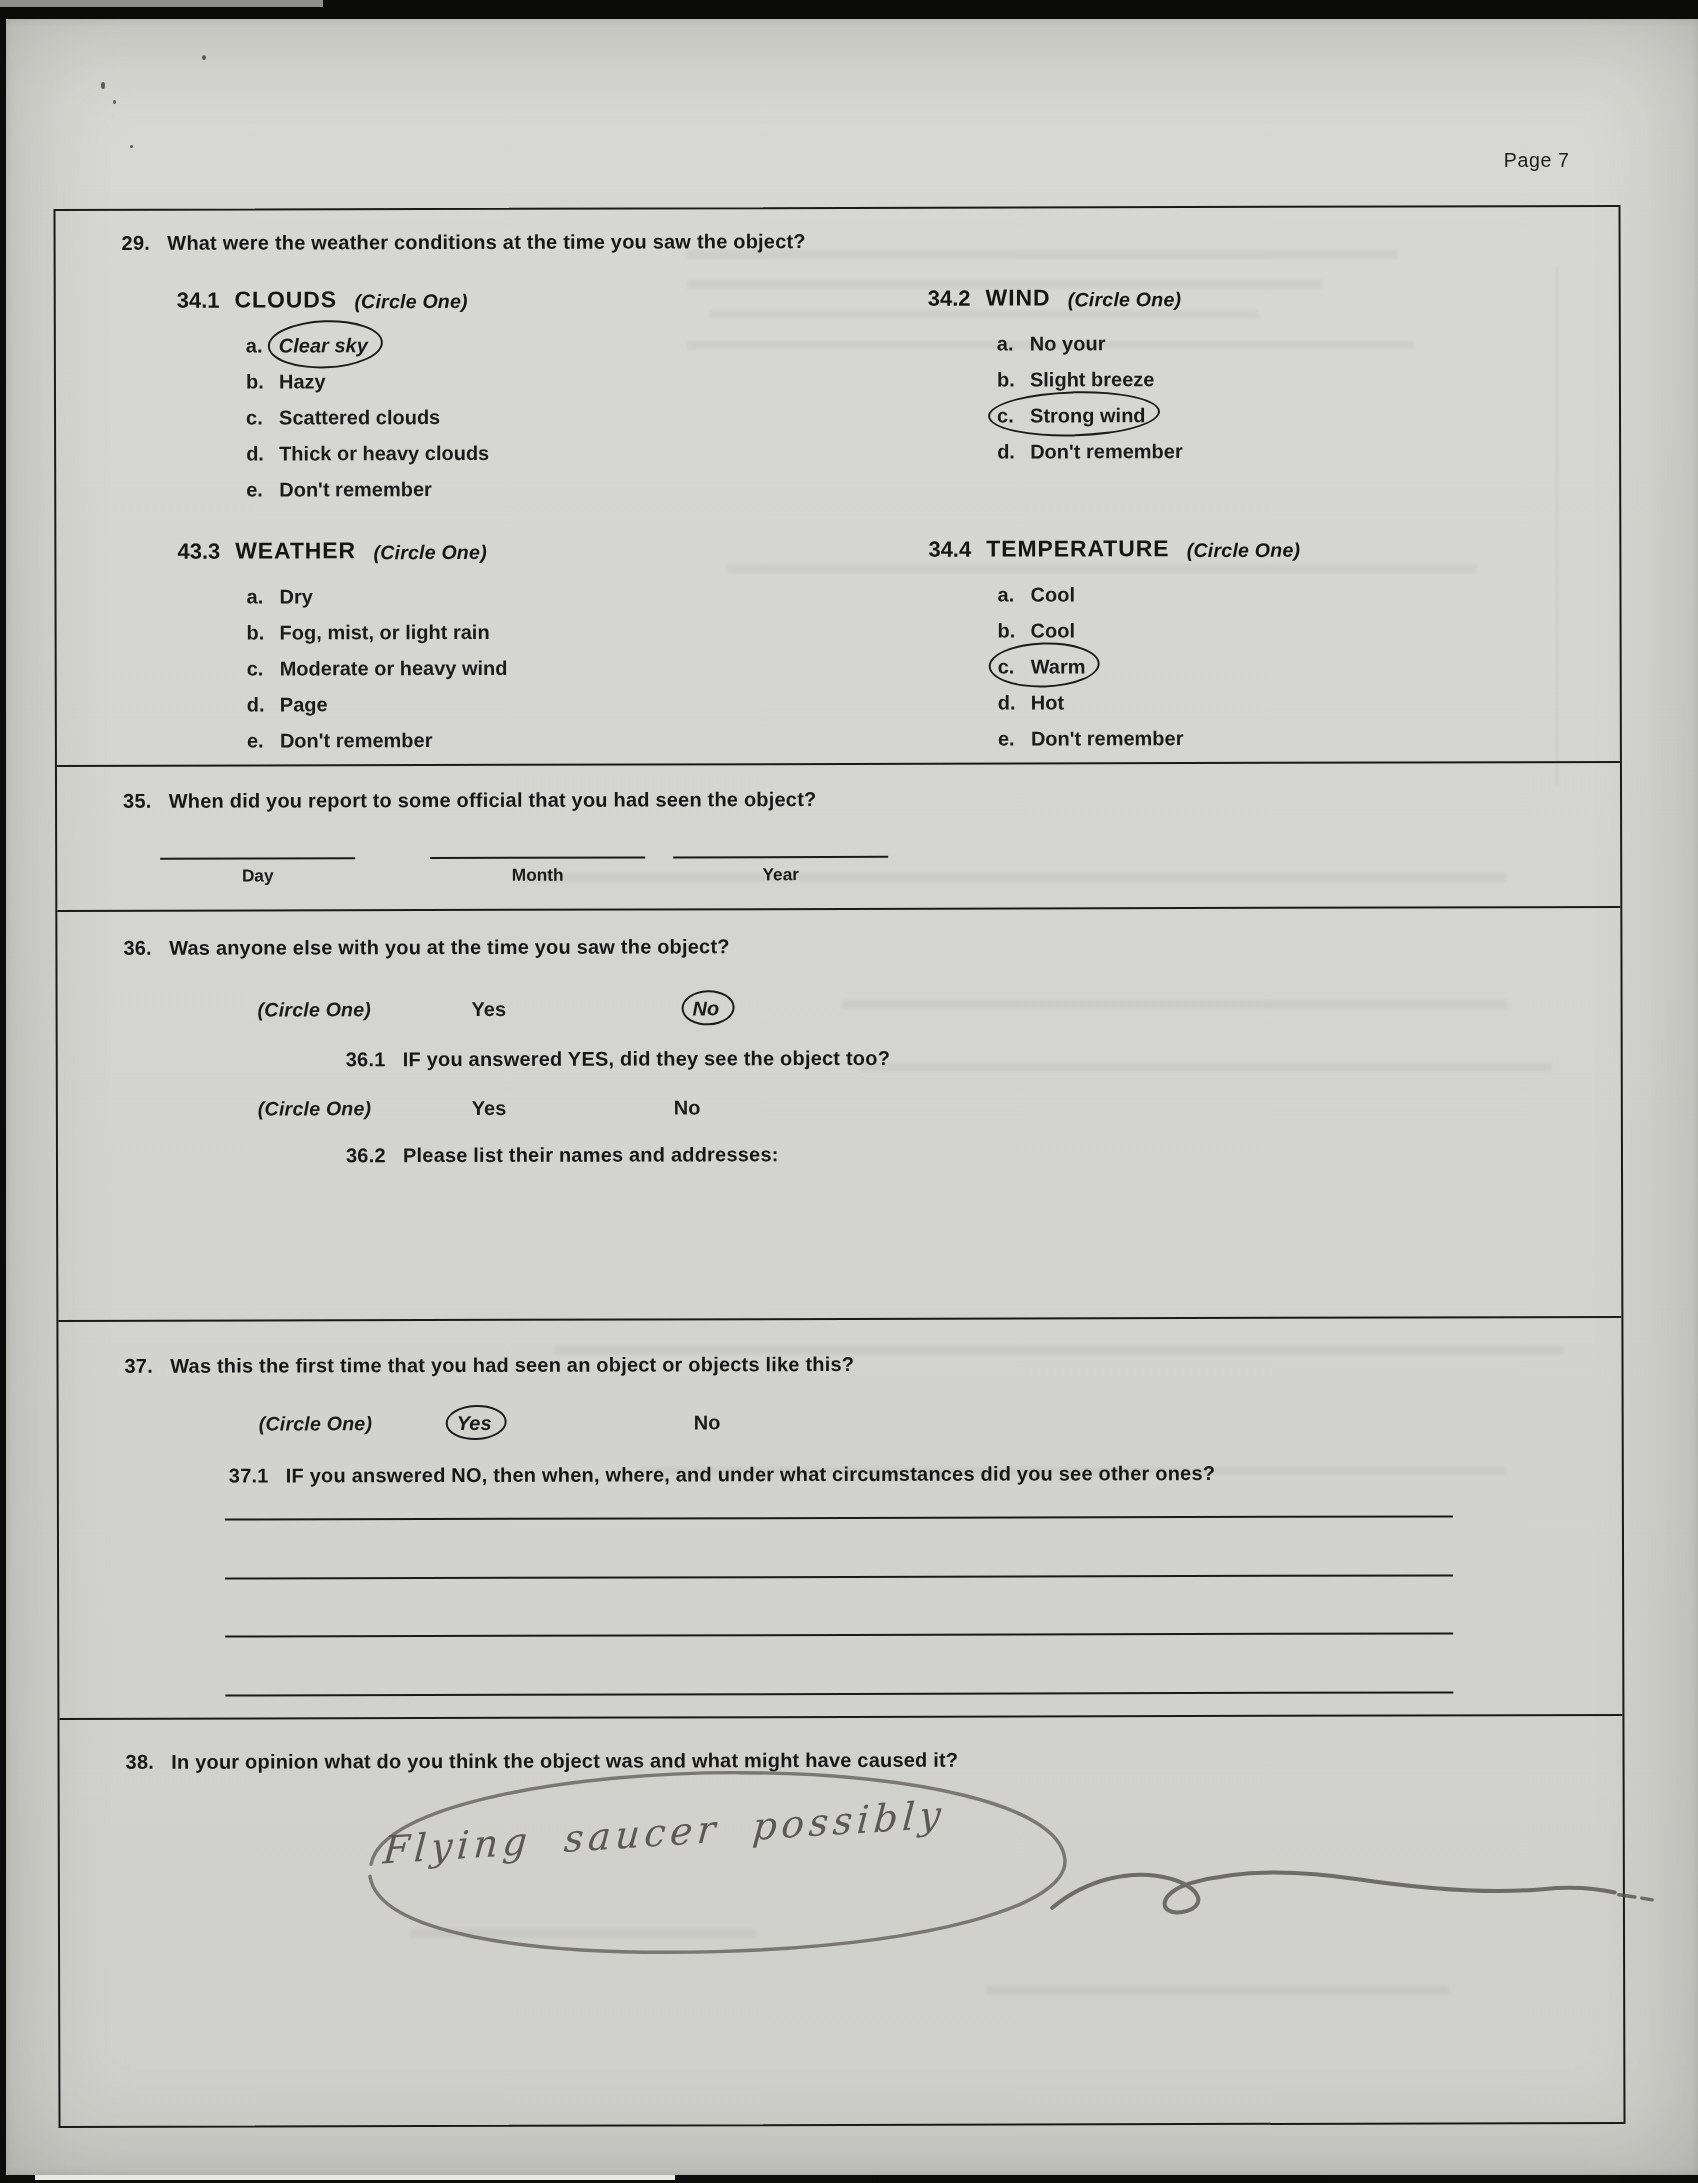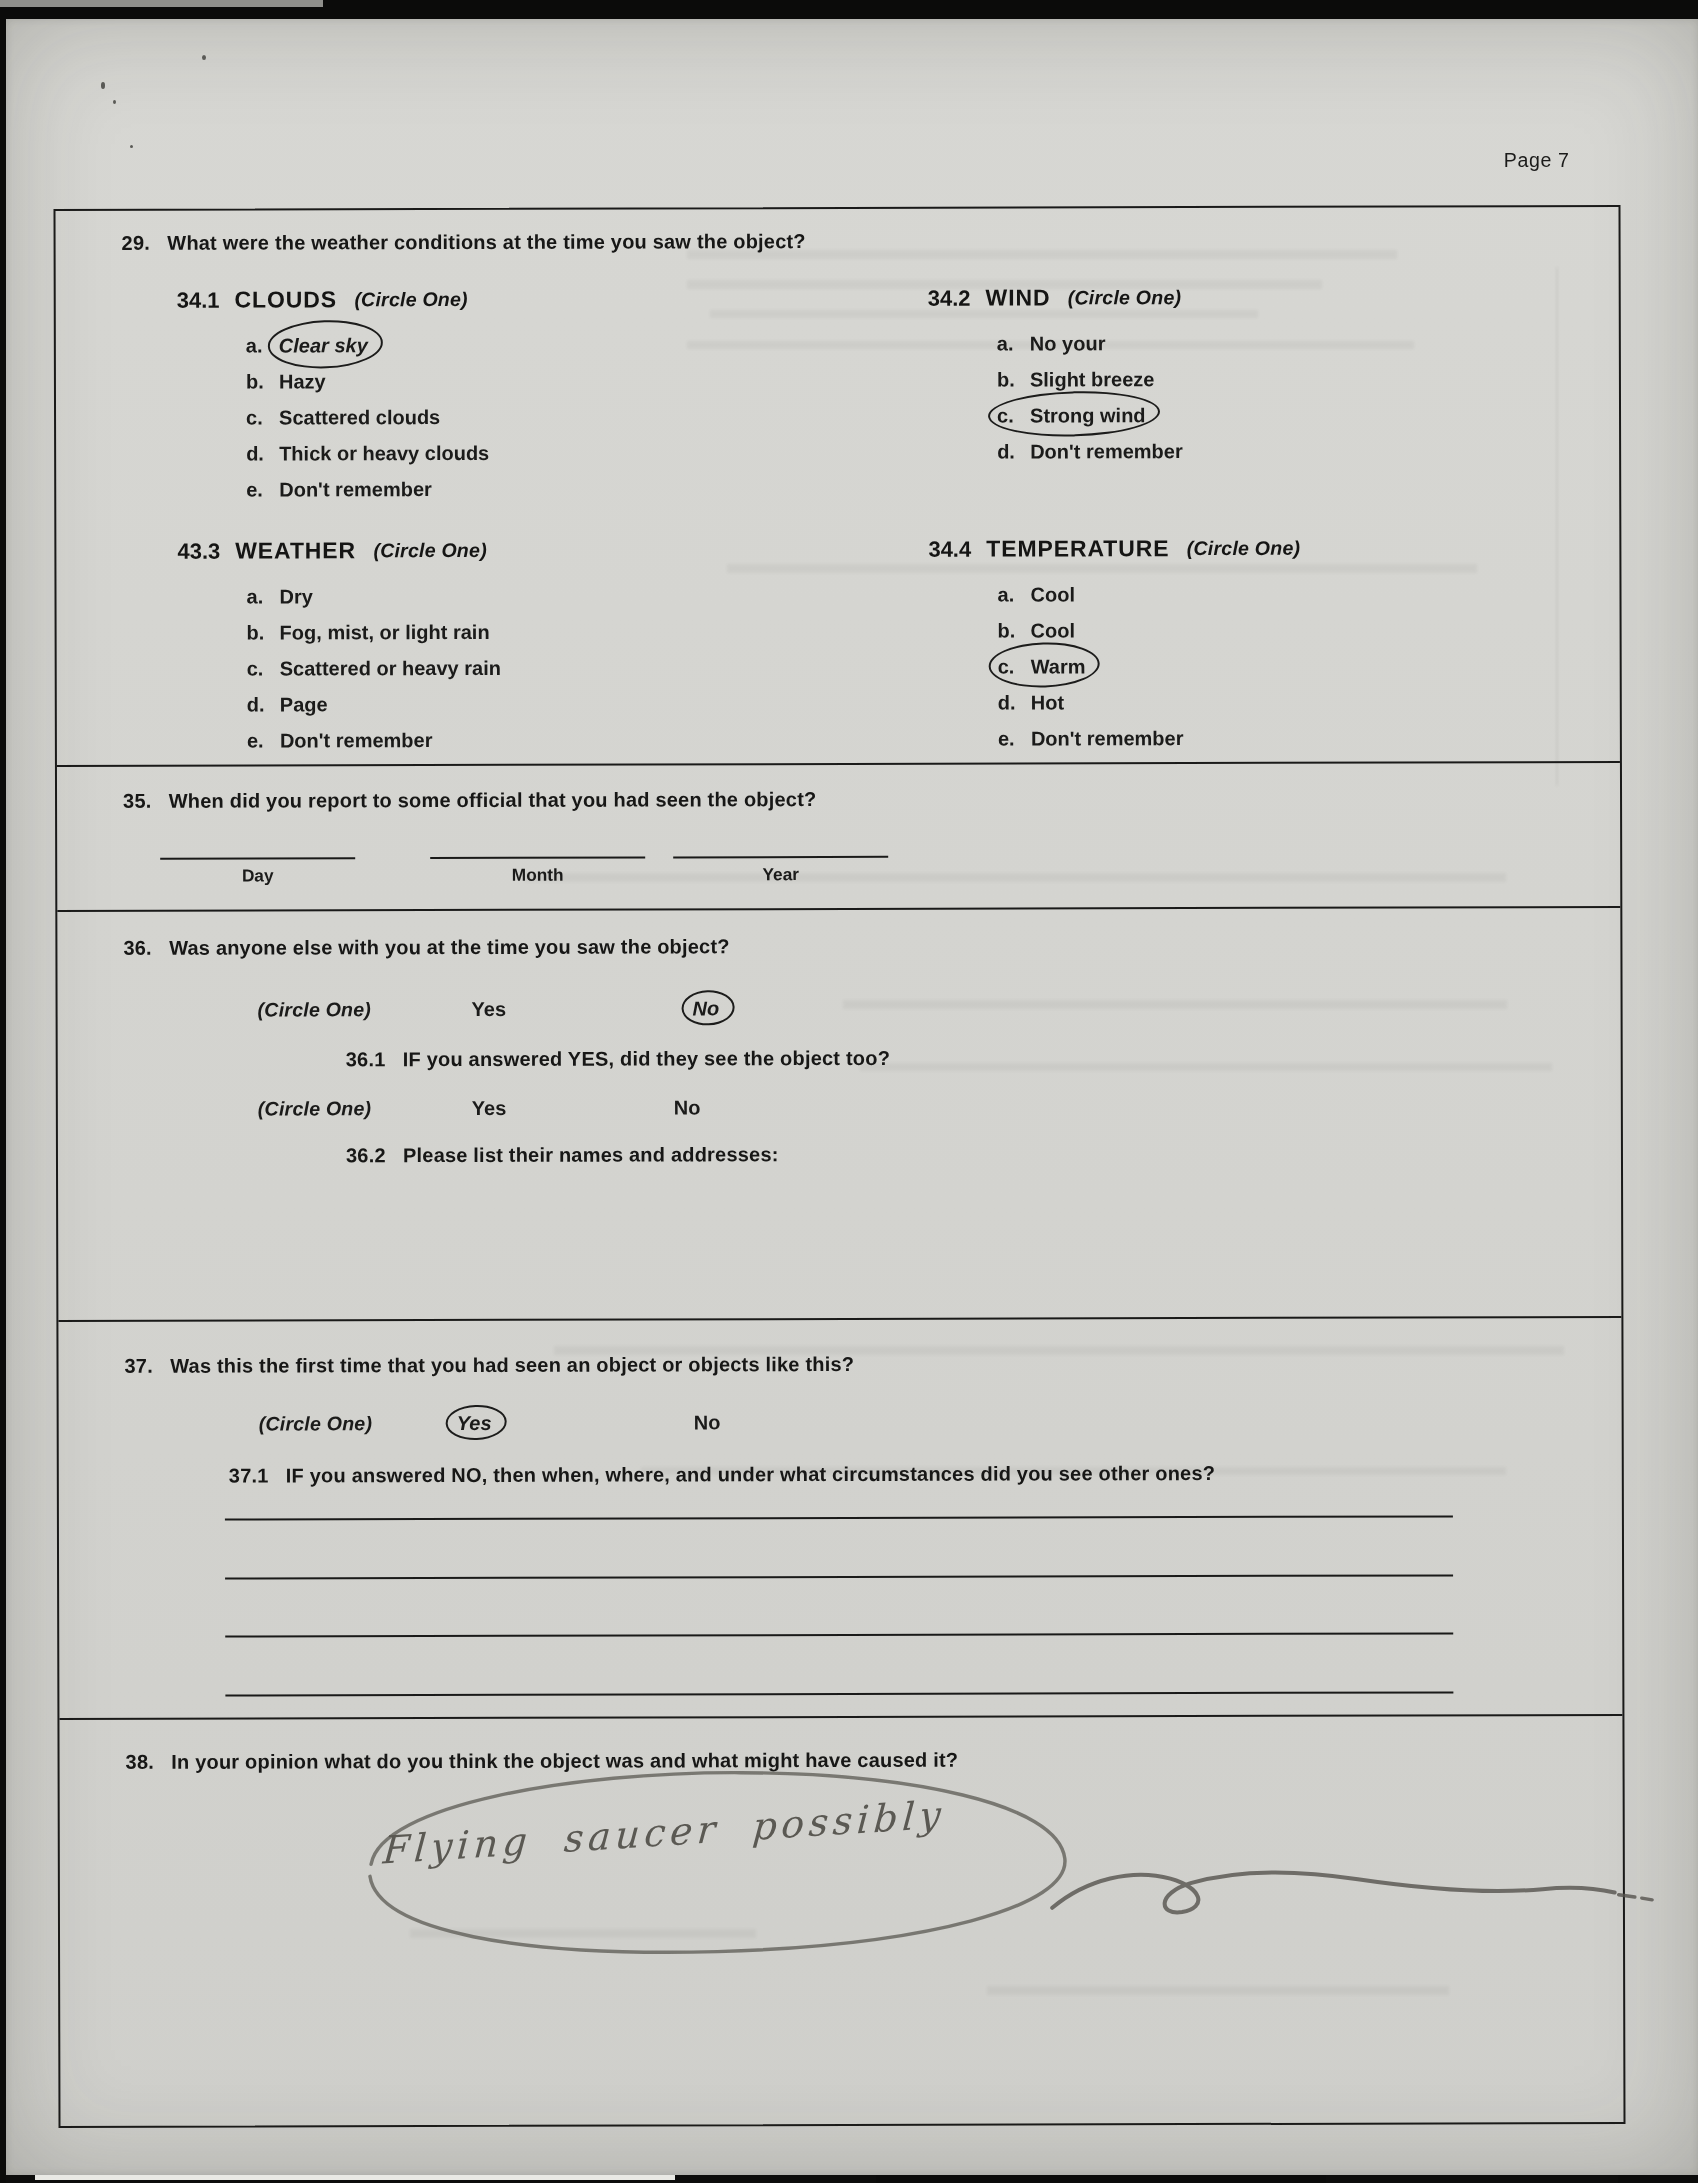--- a/index.html
+++ b/index.html
@@ -20,21 +20,21 @@
   .s-q34 { height:554px; }
   .s-q35 { height:145px; }
   .s-q36 { height:410px; }
   .s-q37 { height:398px; }
   .s-q38 { flex:1; }
 
   .q-line { position:absolute; display:flex; white-space:nowrap; font-weight:bold; font-size:20px; letter-spacing:0.2px; color:#171716; }
   .q-num { margin-right:17.3px; flex:none; }
 
   .sub { position:absolute; }
-  .sub-head { display:flex; align-items:center; white-space:nowrap; font-weight:bold; color:#151514; }
+  .sub-head { display:flex; align-items:flex-end; white-space:nowrap; font-weight:bold; color:#151514; }
   .sub-num { font-size:22px; margin-right:15px; }
   .sub-title { font-size:23px; letter-spacing:0.9px; margin-right:17.3px; }
   .circle-one { font-size:19.6px; font-weight:bold; font-style:italic; letter-spacing:0.2px; }
 
   .opts { margin:14px 0 0 69px; }
   .opt { display:flex; align-items:baseline; width:max-content; position:relative; font-size:20px; font-weight:bold; line-height:36px; }
   .letter { width:33px; flex:none; }
   .opt-label { white-space:nowrap; }
 
   .circled { position:relative; display:inline-block;font-style:italic; }
@@ -173,21 +173,21 @@
           <div class="opt">
             <span class="letter">a.</span>
             <span class="opt-label">Dry</span>
           </div>
           <div class="opt">
             <span class="letter">b.</span>
             <span class="opt-label">Fog, mist, or light rain</span>
           </div>
           <div class="opt">
             <span class="letter">c.</span>
-            <span class="opt-label">Scattered or heavy rain</span>
+            <span class="opt-label">Moderate or heavy wind</span>
           </div>
           <div class="opt">
             <span class="letter">d.</span>
             <span class="opt-label">Page</span>
           </div>
           <div class="opt">
             <span class="letter">e.</span>
             <span class="opt-label">Don't remember</span>
           </div>
         </div>

